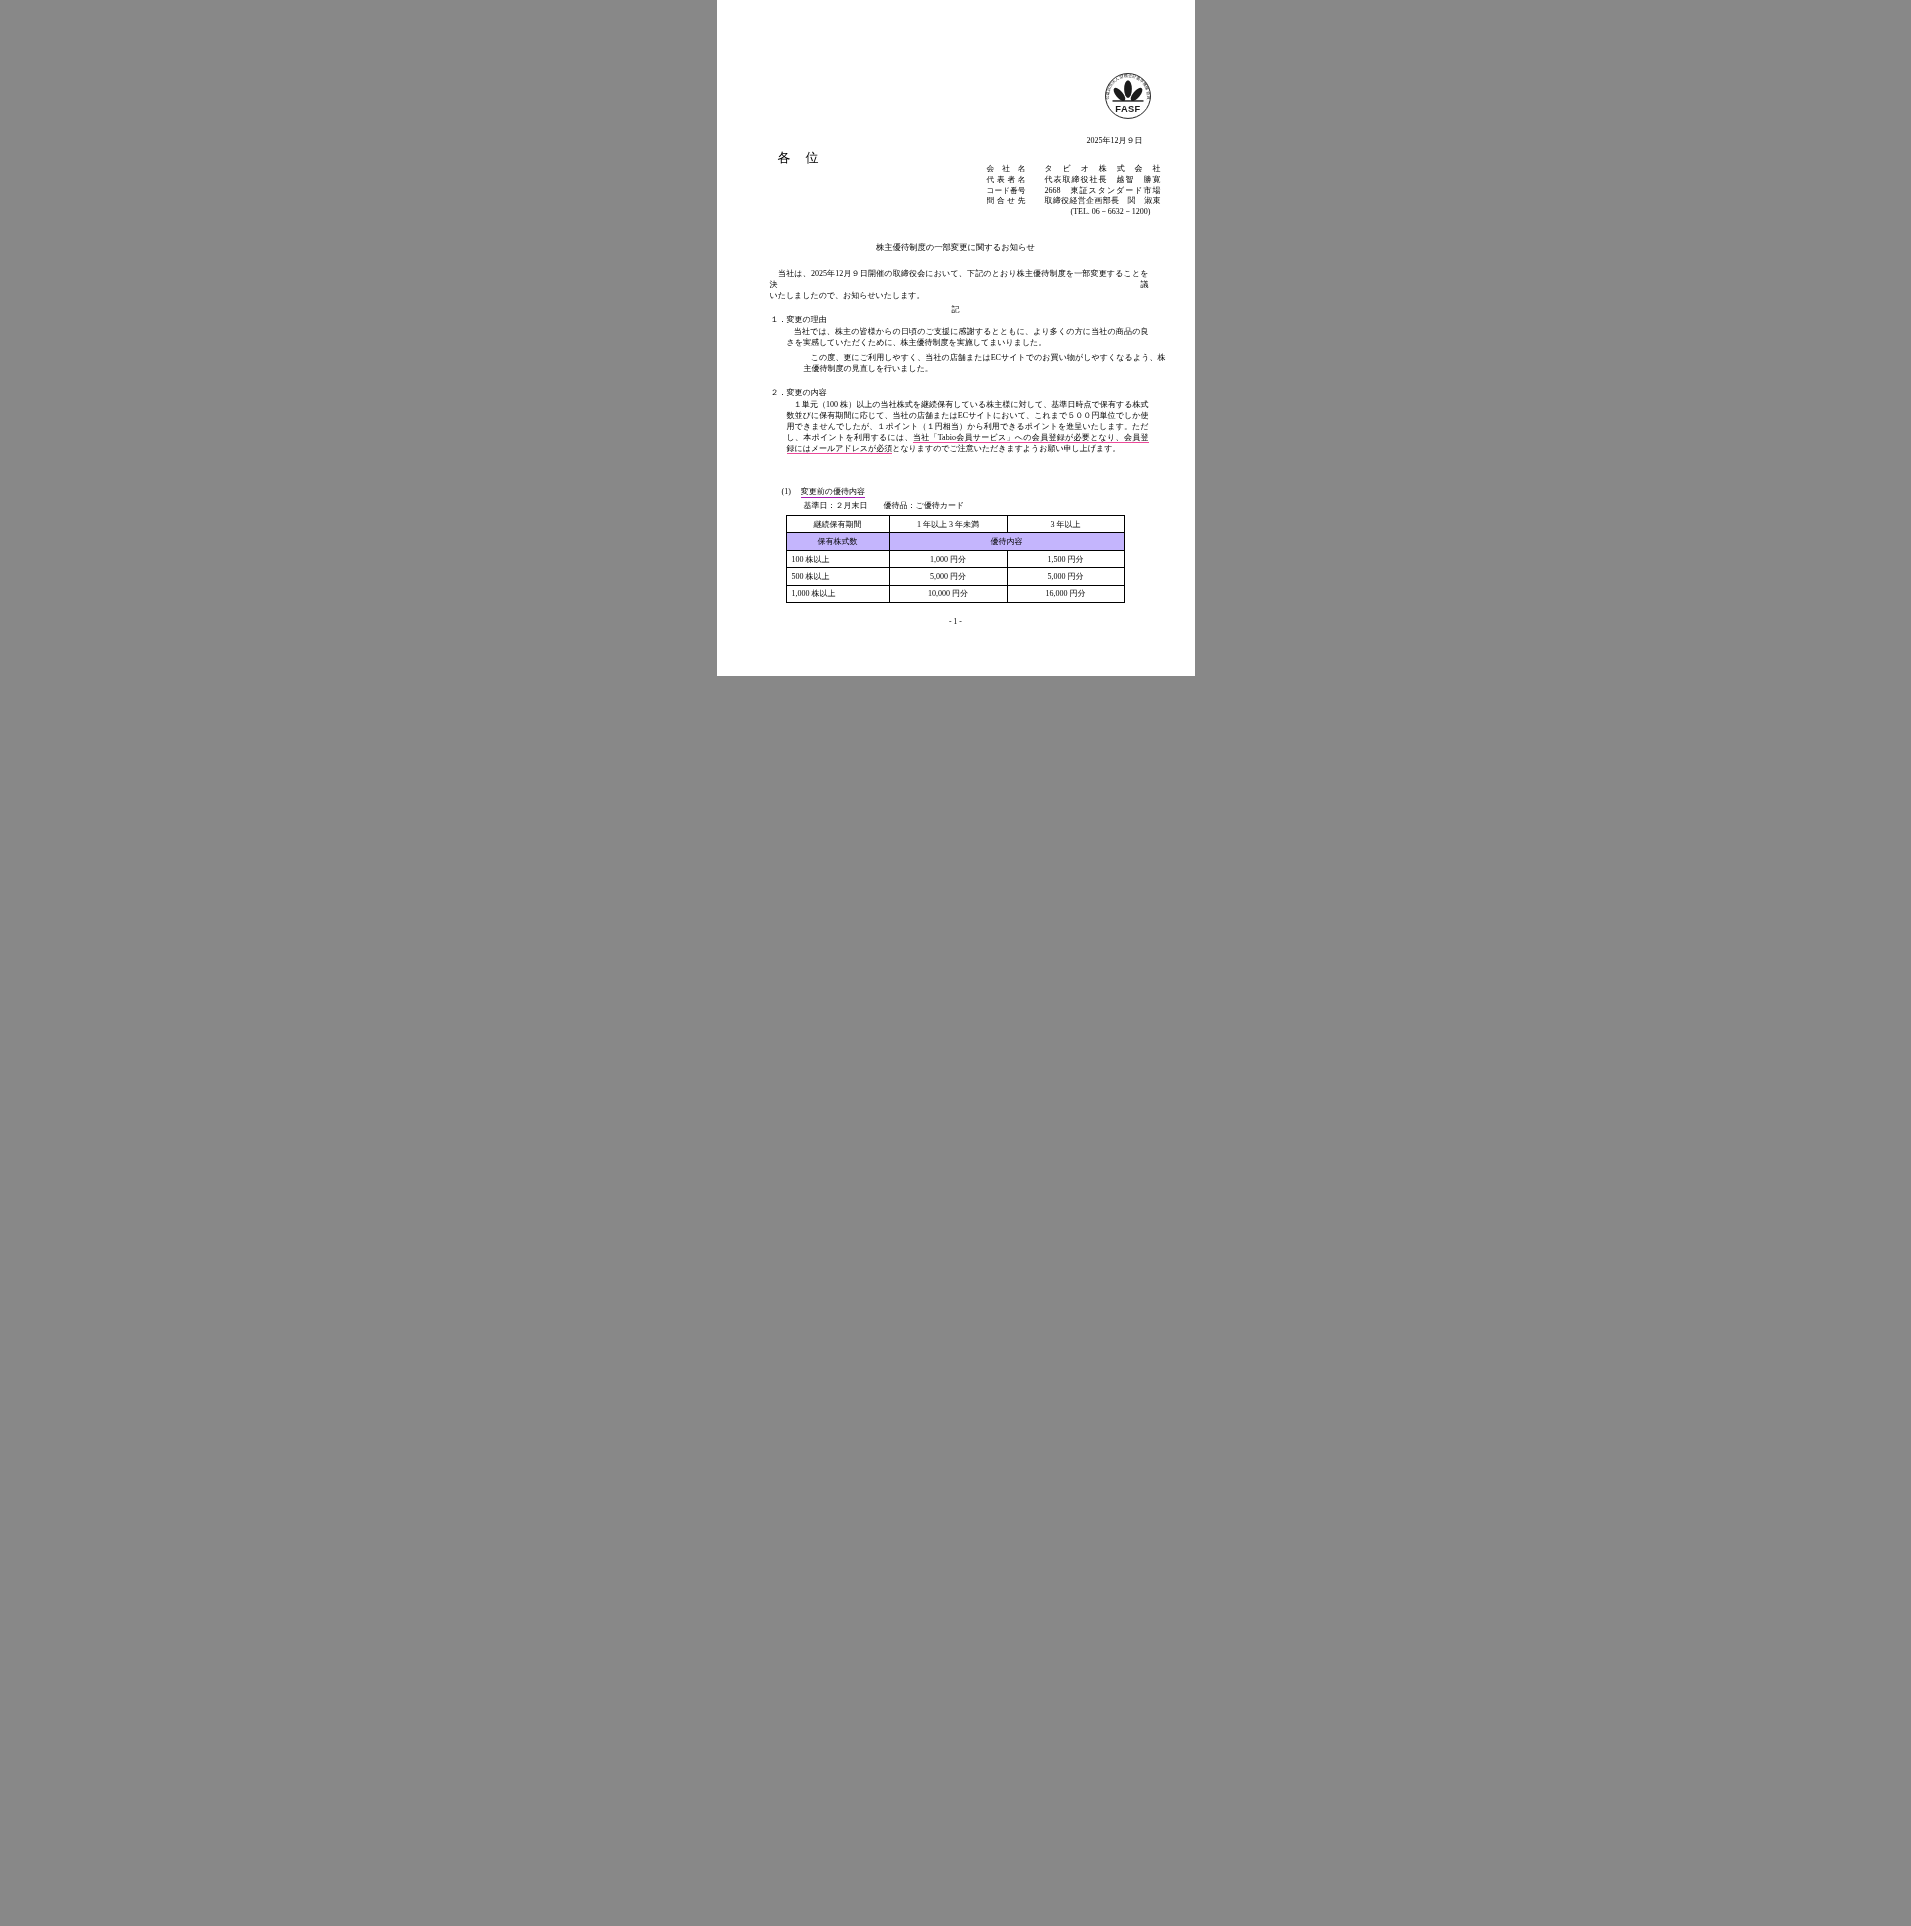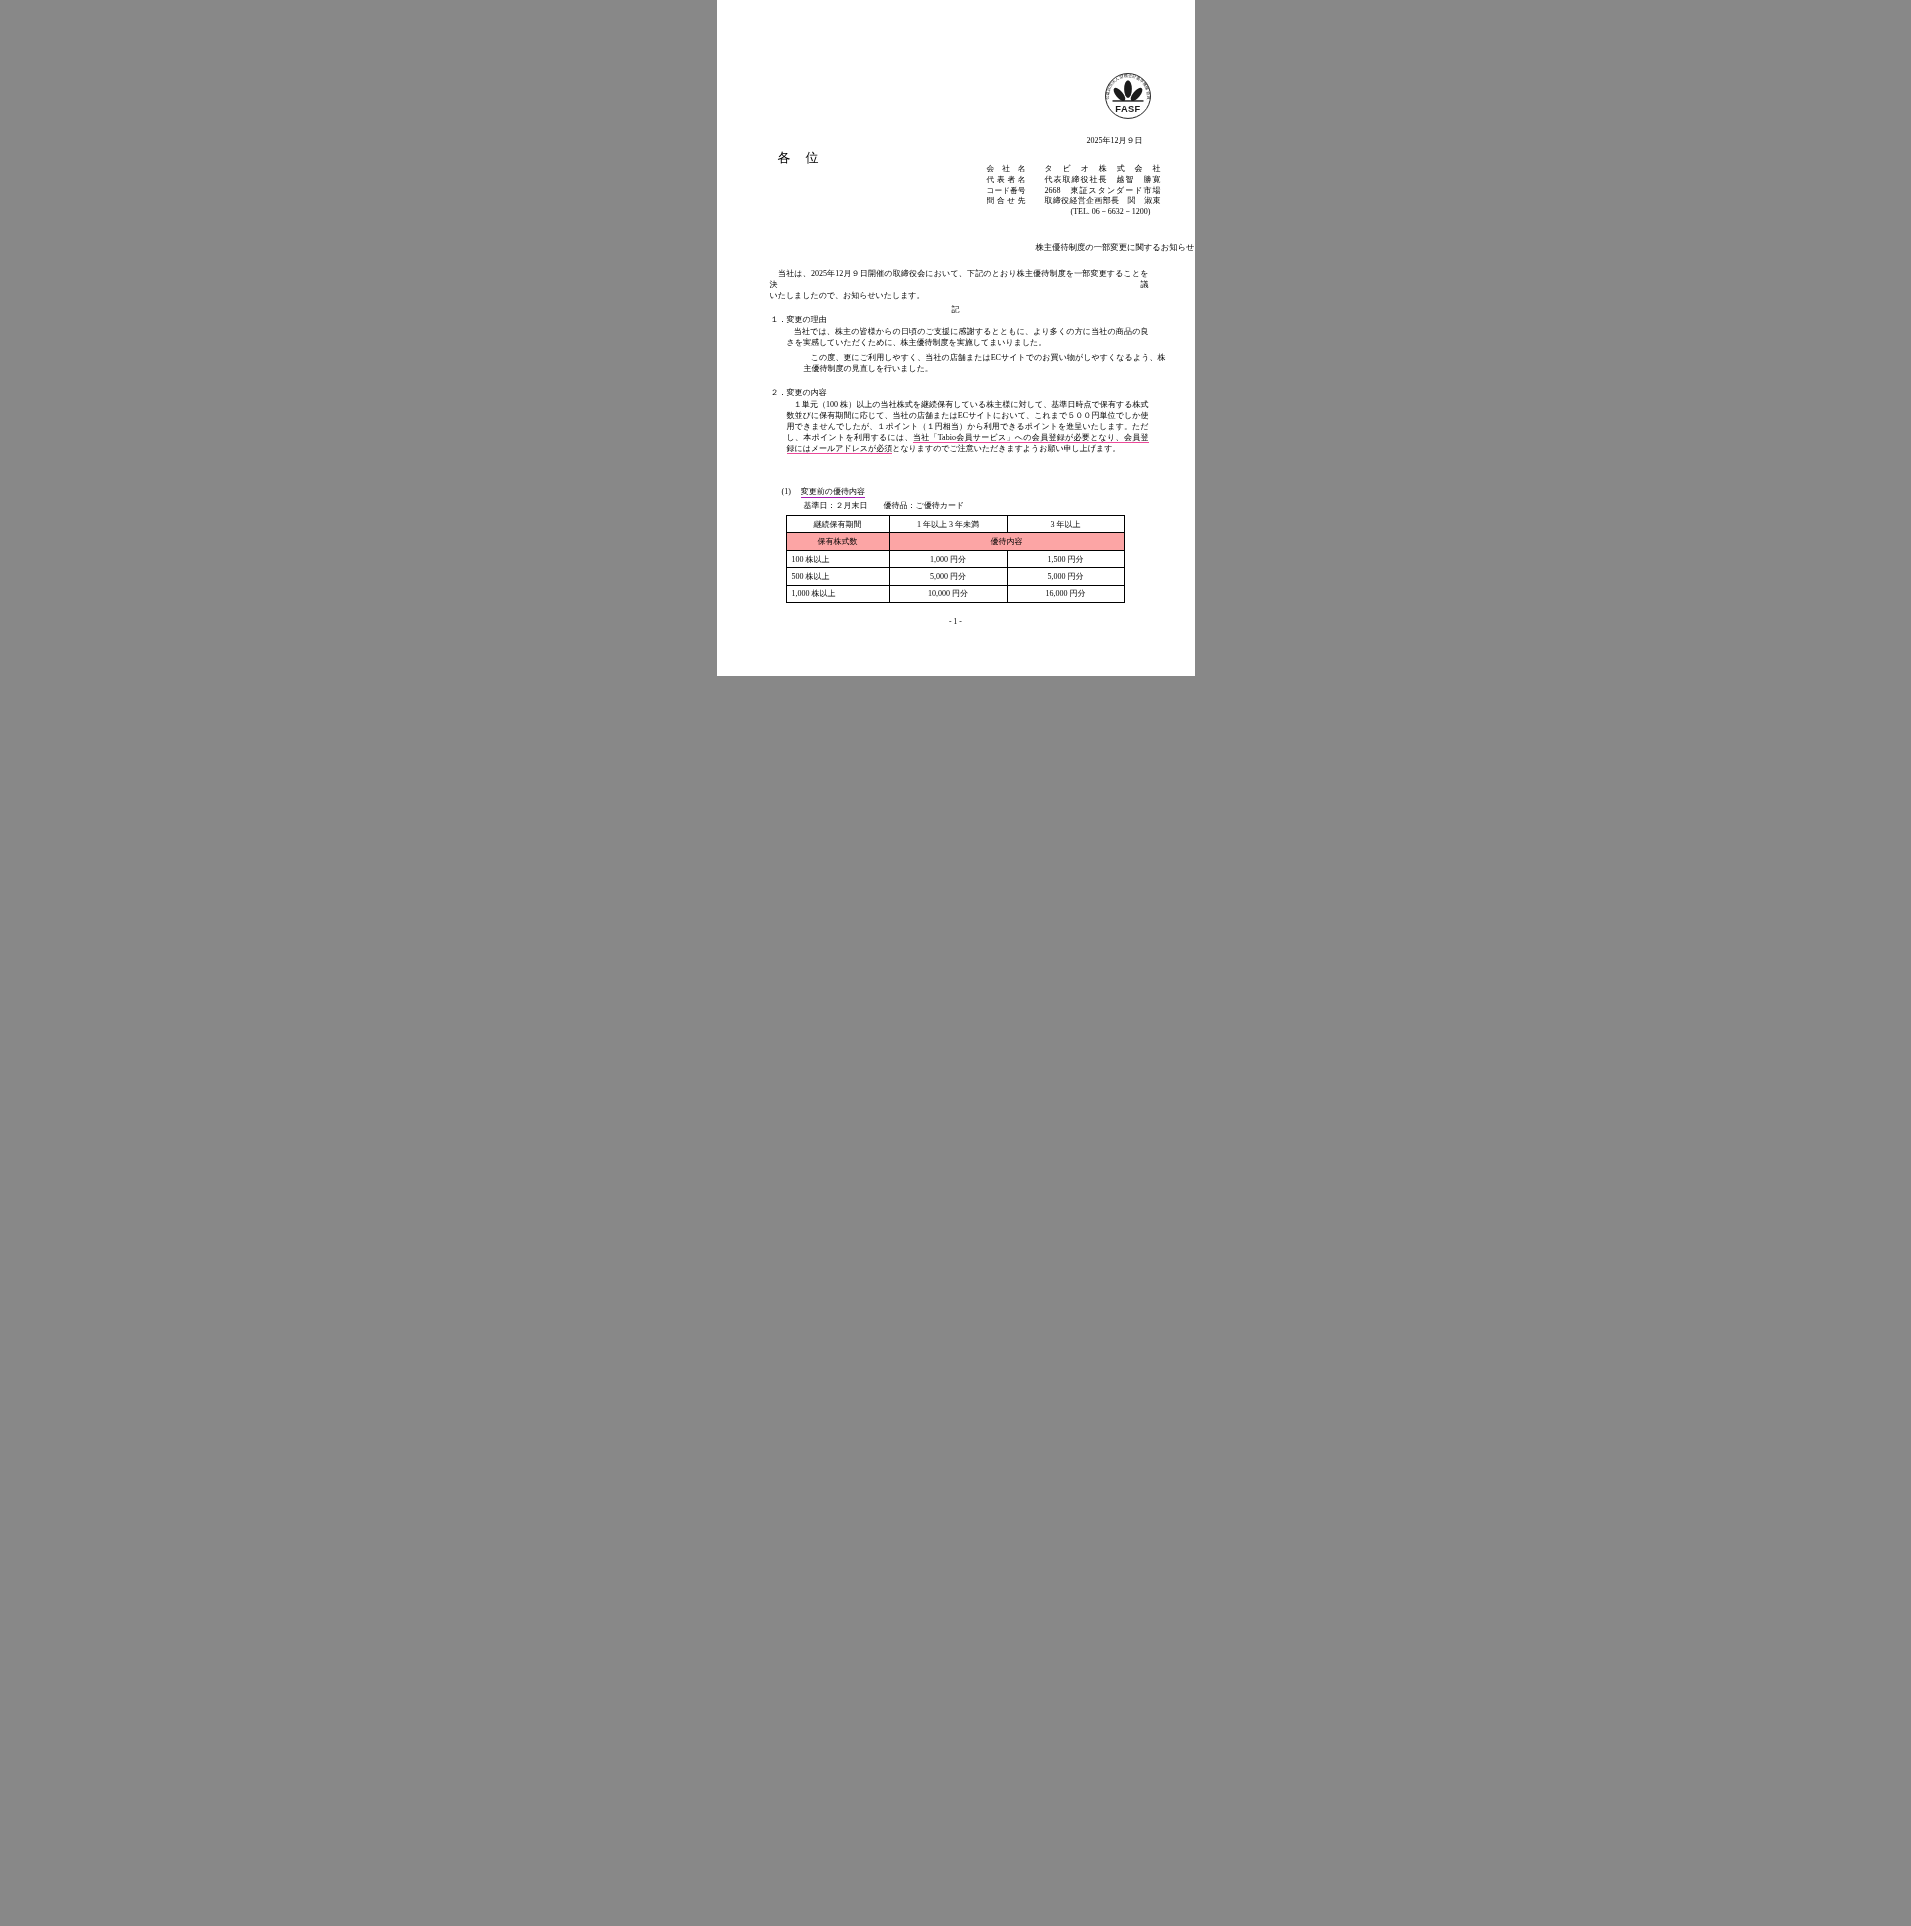--- a/index.html
+++ b/index.html
@@ -19,21 +19,21 @@
   
   .logo{left:387px;top:72px;width:48px;height:48px;}
   .date{top:135px;right:52px;font-size:8px;}
   .addressee{left:61px;top:149px;width:41px;font-size:13px;text-align:justify;text-align-last:justify;}
   .company{left:270px;top:164px;width:174px;}
   .company .row{display:flex;line-height:10.8px;}
   .company .lbl{width:39px;font-size:7.7px;text-align:justify;text-align-last:justify;flex:none;}
   .company .val{margin-left:19px;flex:1;font-size:8px;text-align:justify;text-align-last:justify;}
   .company .tel{line-height:10.8px;font-size:8px;text-align:right;padding-right:10px;}
   
-  .doc-title{top:242px;font-size:8.3px;text-align:right;}
+  .doc-title{top:242px;font-size:8.3px;}
   .intro{left:53px;top:268px;width:379px;}
   .intro .l1{text-indent:8.5px;}
   .ki{top:304px;font-size:8px;}
   .h-num{font-size:8px;line-height:11.6px;}
   .h1{left:54px;top:314px;}
   .h2{left:54px;top:387px;}
   .para{left:70px;width:362px;}
   .p1{top:326px;}
   .p2{top:352px;margin-left:17px;}
   .s2{left:70px;top:399px;width:362px;}
@@ -44,21 +44,21 @@
   .criteria{left:87px;top:500px;font-size:8px;}
   
   .benefit-table{left:69px;top:515px;border-collapse:collapse;table-layout:fixed;}
   .benefit-table td{
     border-left:0.6px solid #000;border-right:0.6px solid #000;
     border-top:1px solid #000;border-bottom:1px solid #000;
     font-size:8px;text-align:center;vertical-align:middle;
     padding:0;overflow:hidden;
   }
   .benefit-table td.shares{text-align:left;padding-left:5px;}
-  .benefit-table .gray{background:#fca5a5;}
+  .benefit-table .gray{background:#c4b5fd;}
   .footer{top:617px;font-size:7.7px;}
 </style>
 </head>
 <body>
 
 <div class="page">
 
   <svg class="abs logo" viewBox="0 0 124 124">
     <circle cx="62" cy="62" r="58" fill="#ffffff" stroke="#1a1a1a" stroke-width="2.5"></circle>
     <defs>

